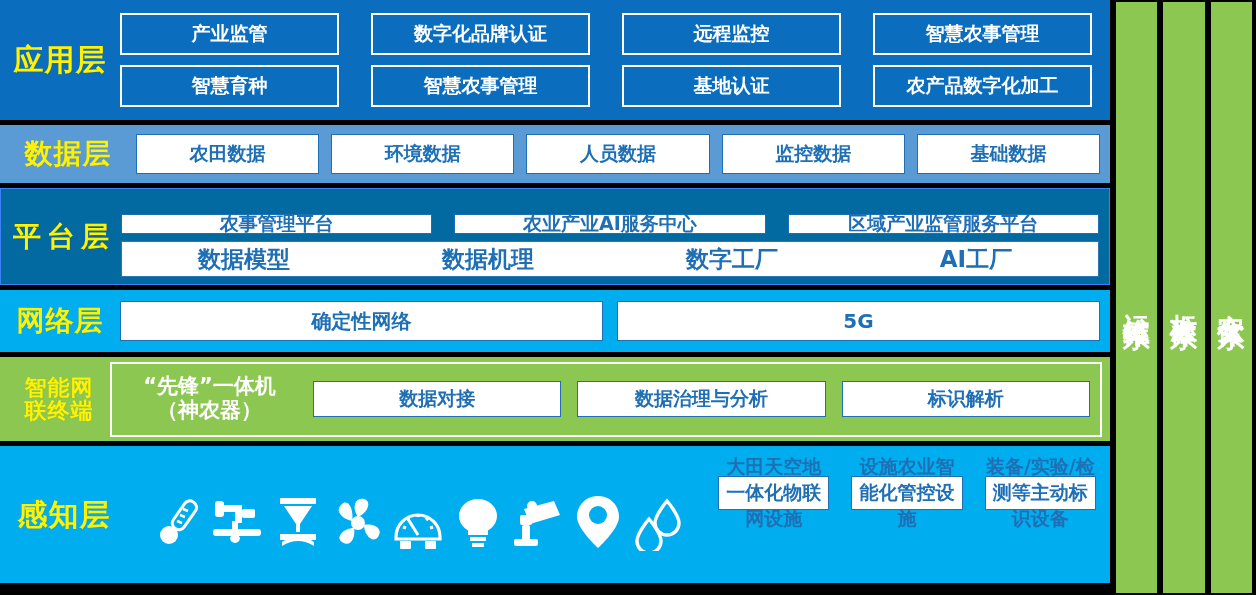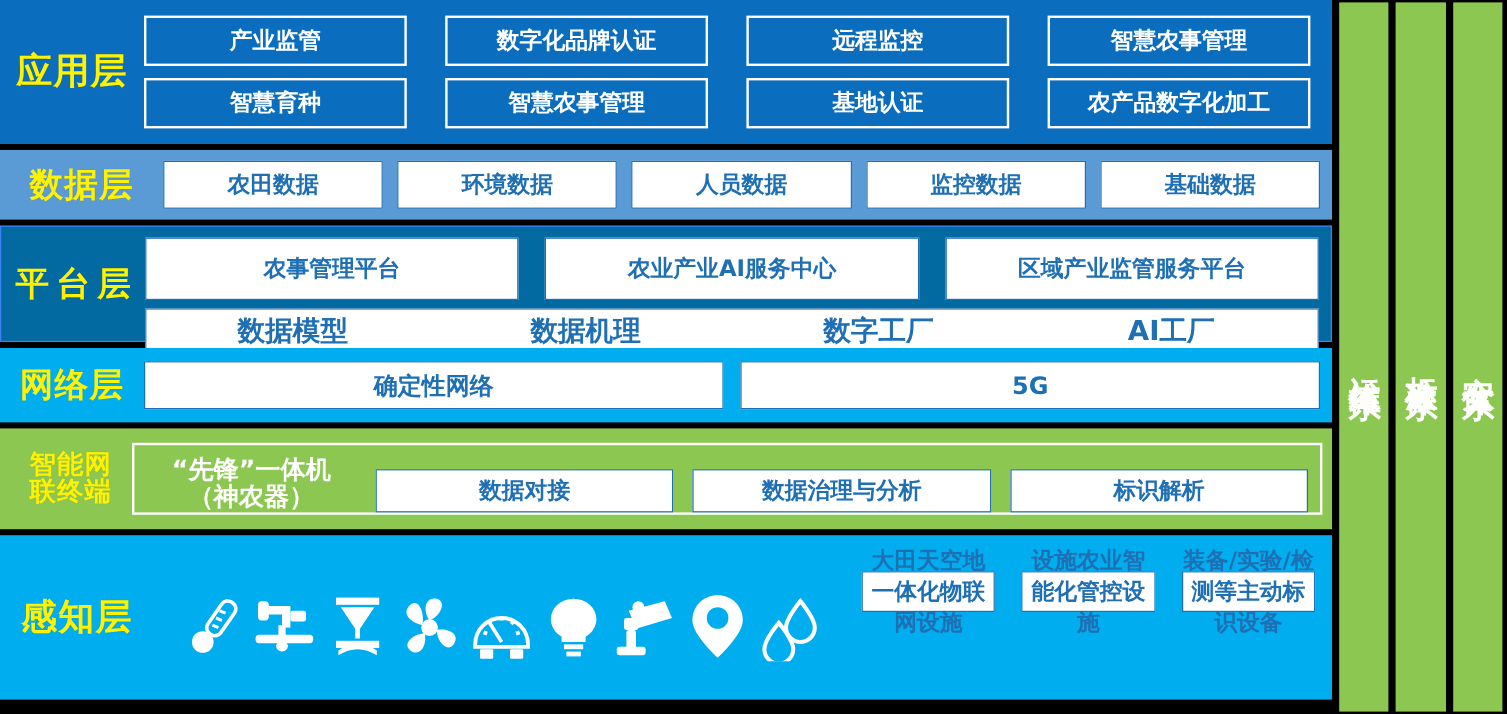--- a/index.html
+++ b/index.html
@@ -64,37 +64,37 @@
     gap:10px 32px;padding-right:10px;
   }
 
   
   .data-row{flex:1;display:flex;gap:12px;padding-right:10px;align-items:center;border-radius:15px;}
   .data-row .box{flex:1;height:40px;}
 
   
   .platform-rows{flex:1;display:flex;flex-direction:column;gap:7px;padding-right:10px;}
   .platform-top{display:flex;gap:22px;}
-  .platform-top .box{flex:1;height:52px;margin-top:18px;}
+  .platform-top .box{flex:1;height:20px;margin-top:18px;}
   .platform-bottom{
     background:#ffffff;border:1px solid #2E75B6;height:34px;
     display:flex;align-items:center;
   }
   .platform-bottom .sub{
     flex:1;text-align:center;color:#1F6FB5;font-weight:bold;font-size:23px;
   }
 
   
   .network-row{flex:1;display:flex;gap:14px;padding-right:10px;align-items:flex-start;}
   .network-row .box{flex:1;height:40px;font-size:20px;}
 
   
   .terminal-inner{
-    flex:1;border:2px solid #ffffff;height:60px;margin-right:8px;
-    display:flex;align-items:flex-end;gap:16px;padding:0 10px;box-sizing:border-box;
+    flex:1;border:2px solid #ffffff;height:75px;margin-right:8px;
+    display:flex;align-items:center;gap:16px;padding:0 10px;box-sizing:border-box;
   }
   .pioneer{
     color:#ffffff;font-weight:bold;font-size:21px;line-height:1.12;
     text-align:center;white-space:pre-line;flex:0 0 175px;
   }
   .terminal-inner .box{flex:1;height:36px;font-size:19px;}
 
   
   .sense-body{flex:1;display:flex;flex-direction:row;padding-right:10px;}
   .icon-row{

